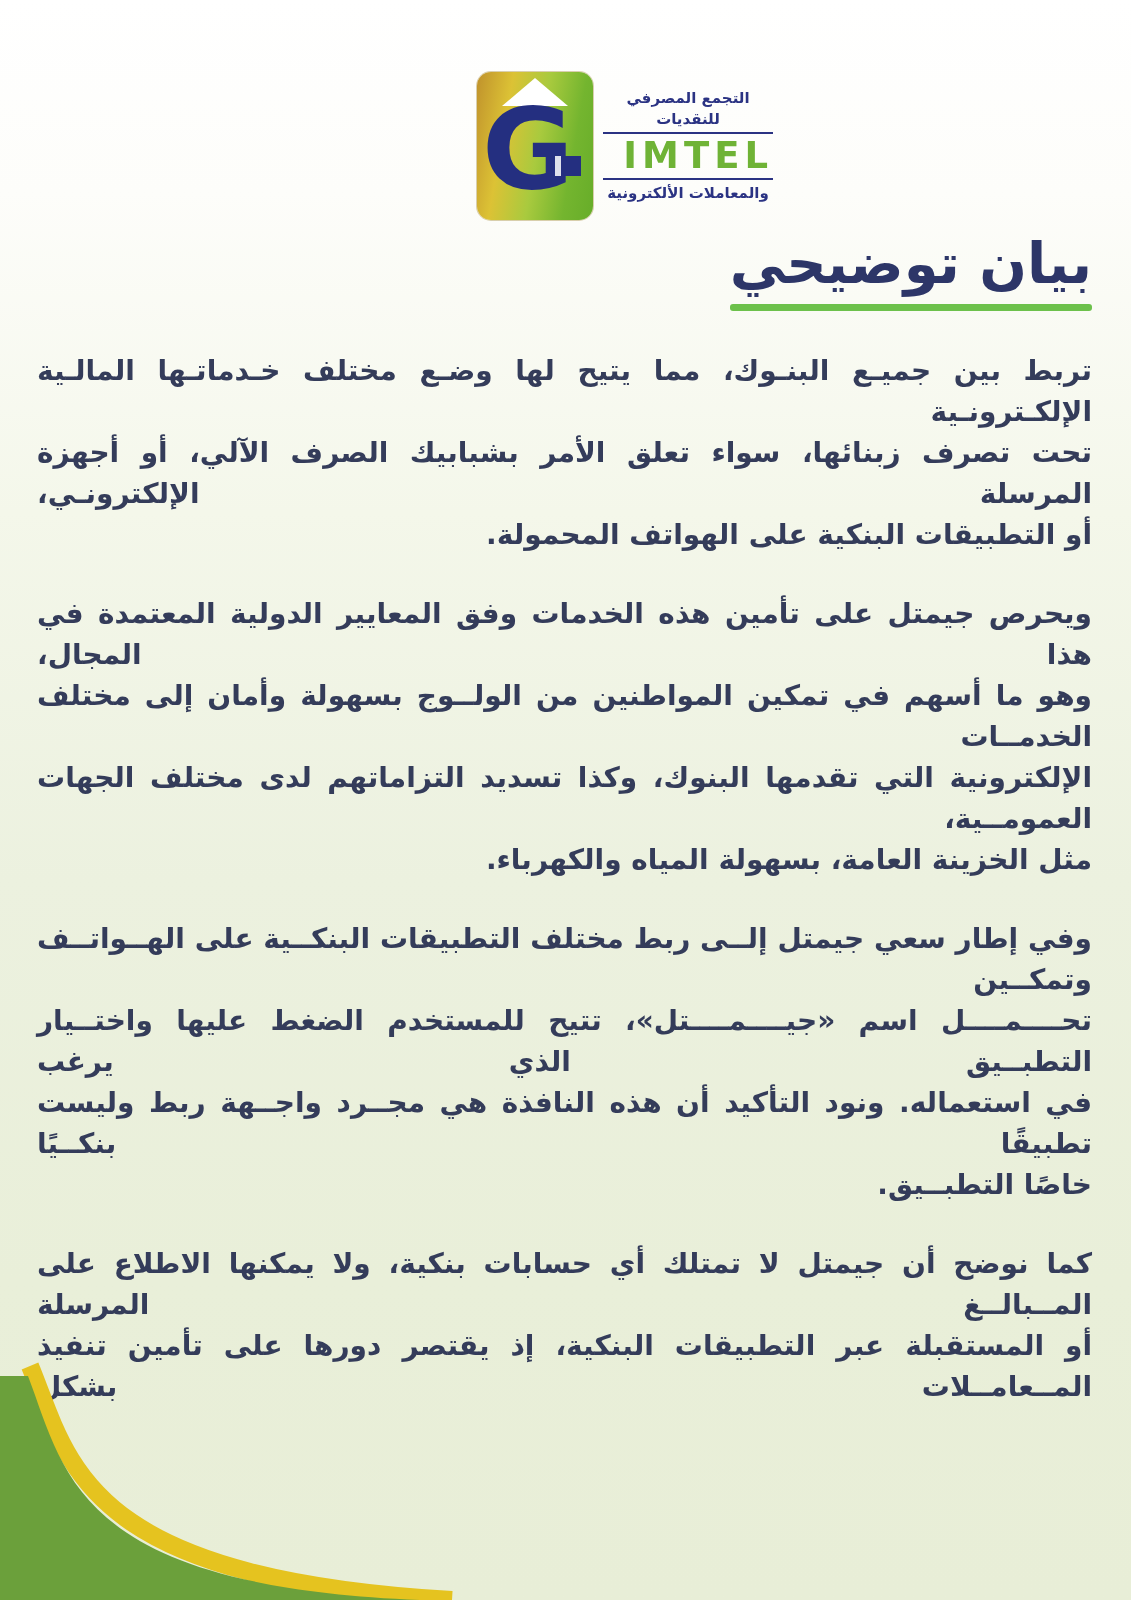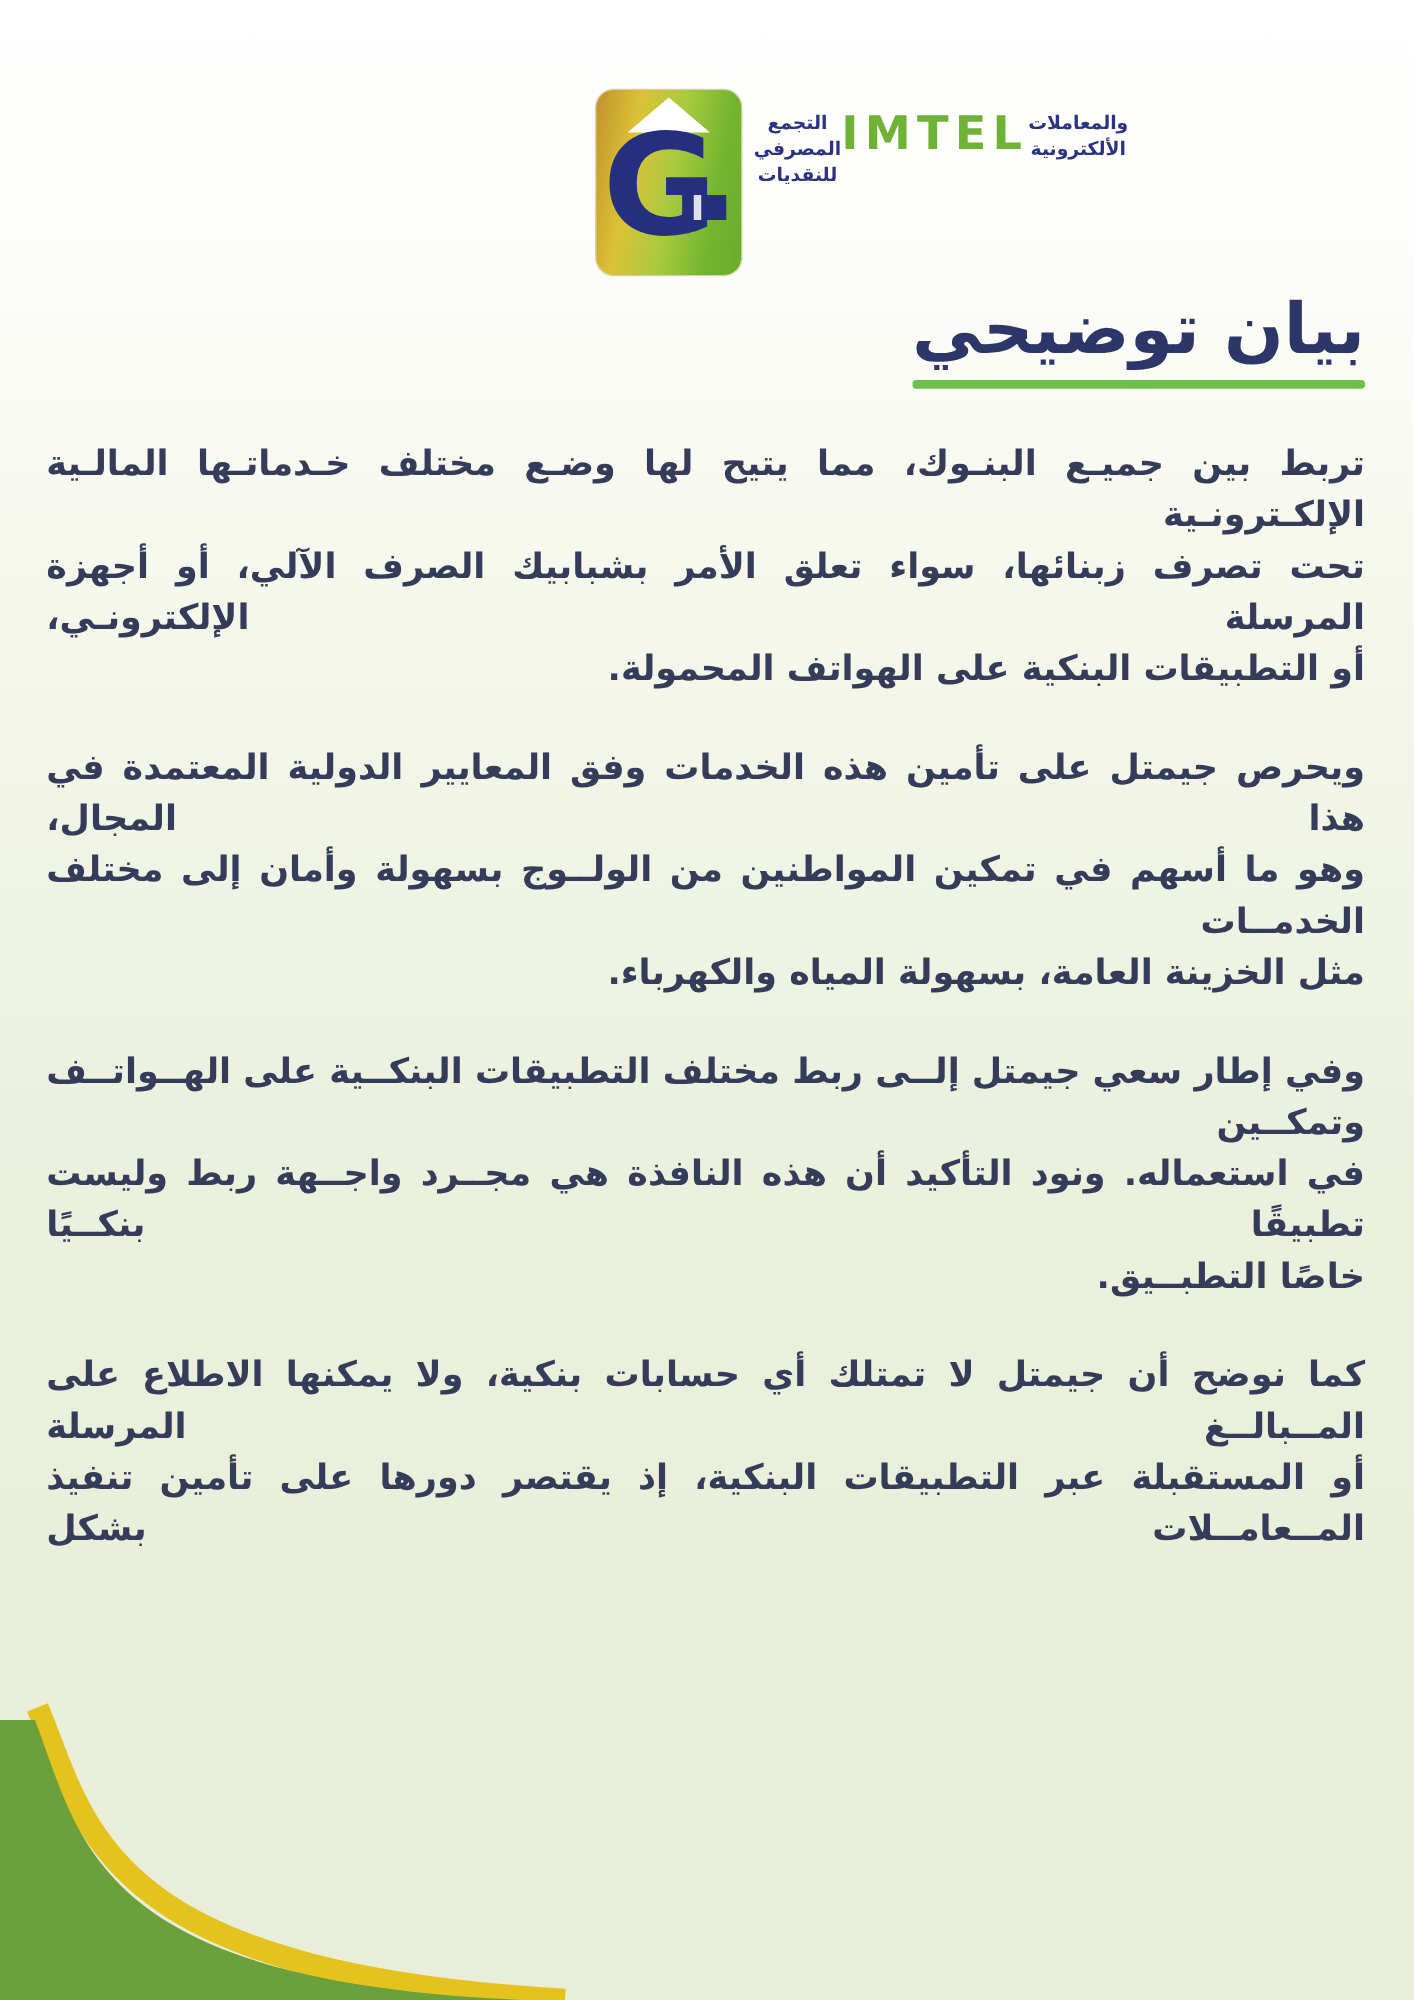--- a/index.html
+++ b/index.html
@@ -33,21 +33,21 @@
   .logo-g {
     position: absolute; top: 16px; left: 5px;
     font-size: 112px; line-height: 1.1; font-weight: bold;
     color: #242f80;
   }
   .logo-g-square {
     position: absolute; top: 84px; left: 84px;
     width: 20px; height: 20px; background: #242f80;
     box-shadow: -6px 0 0 0 rgba(255,255,255,.85);
   }
-  .logo-text { width: 170px; padding-top: 16px; display: flex; flex-direction: row; }
+  .logo-text { width: 170px; padding-top: 16px; display: flex; flex-direction: column; }
   .logo-ar {
     color: #2b3383; font-size: 15px; font-weight: bold;
     text-align: center; direction: rtl; line-height: 1.4;
   }
   .logo-rule { height: 2px; background: #2b3383; margin: 2px 0 3px 0; }
   .logo-imtel {
     font-size: 37px; font-weight: bold; letter-spacing: 5px;
     color: #6fb336; text-align: right; line-height: 1.05;
     text-shadow: 0 1px 0 #ffffff;
   }
@@ -101,24 +101,26 @@
 
   <div class="content">
     <p class="para">
       <span class="line">تربط بين جميـع البنـوك، مما يتيح لها وضـع مختلف خـدماتـها المالـية الإلكـترونـية</span>
       <span class="line">تحت تصرف زبنائها، سواء تعلق الأمر بشبابيك الصرف الآلي، أو أجهزة المرسلة الإلكترونـي،</span>
       <span class="line end">أو التطبيقات البنكية على الهواتف المحمولة.</span>
     </p>
     <p class="para">
       <span class="line">ويحرص جيمتل على تأمين هذه الخدمات وفق المعايير الدولية المعتمدة في هذا المجال،</span>
       <span class="line">وهو ما أسهم في تمكين المواطنين من الولــوج بسهولة وأمان إلى مختلف الخدمــات</span>
+      <span class="line">الإلكترونية التي تقدمها البنوك، وكذا تسديد التزاماتهم لدى مختلف الجهات العمومــية،</span>
       <span class="line end">مثل الخزينة العامة، بسهولة المياه والكهرباء.</span>
     </p>
     <p class="para">
       <span class="line">وفي إطار سعي جيمتل إلــى ربط مختلف التطبيقات البنكــية على الهــواتــف وتمكــين</span>
+      <span class="line">تحــــمــــل اسم «جيــــمــــتل»، تتيح للمستخدم الضغط عليها واختــيار التطبــيق الذي يرغب</span>
       <span class="line">في استعماله. ونود التأكيد أن هذه النافذة هي مجــرد واجــهة ربط وليست تطبيقًا بنكــيًا</span>
       <span class="line end">خاصًا التطبــيق.</span>
     </p>
     <p class="para">
       <span class="line">كما نوضح أن جيمتل لا تمتلك أي حسابات بنكية، ولا يمكنها الاطلاع على المــبالــغ المرسلة</span>
       <span class="line">أو المستقبلة عبر التطبيقات البنكية، إذ يقتصر دورها على تأمين تنفيذ المــعامــلات بشكل</span>
 
     </p>
 
   </div>

